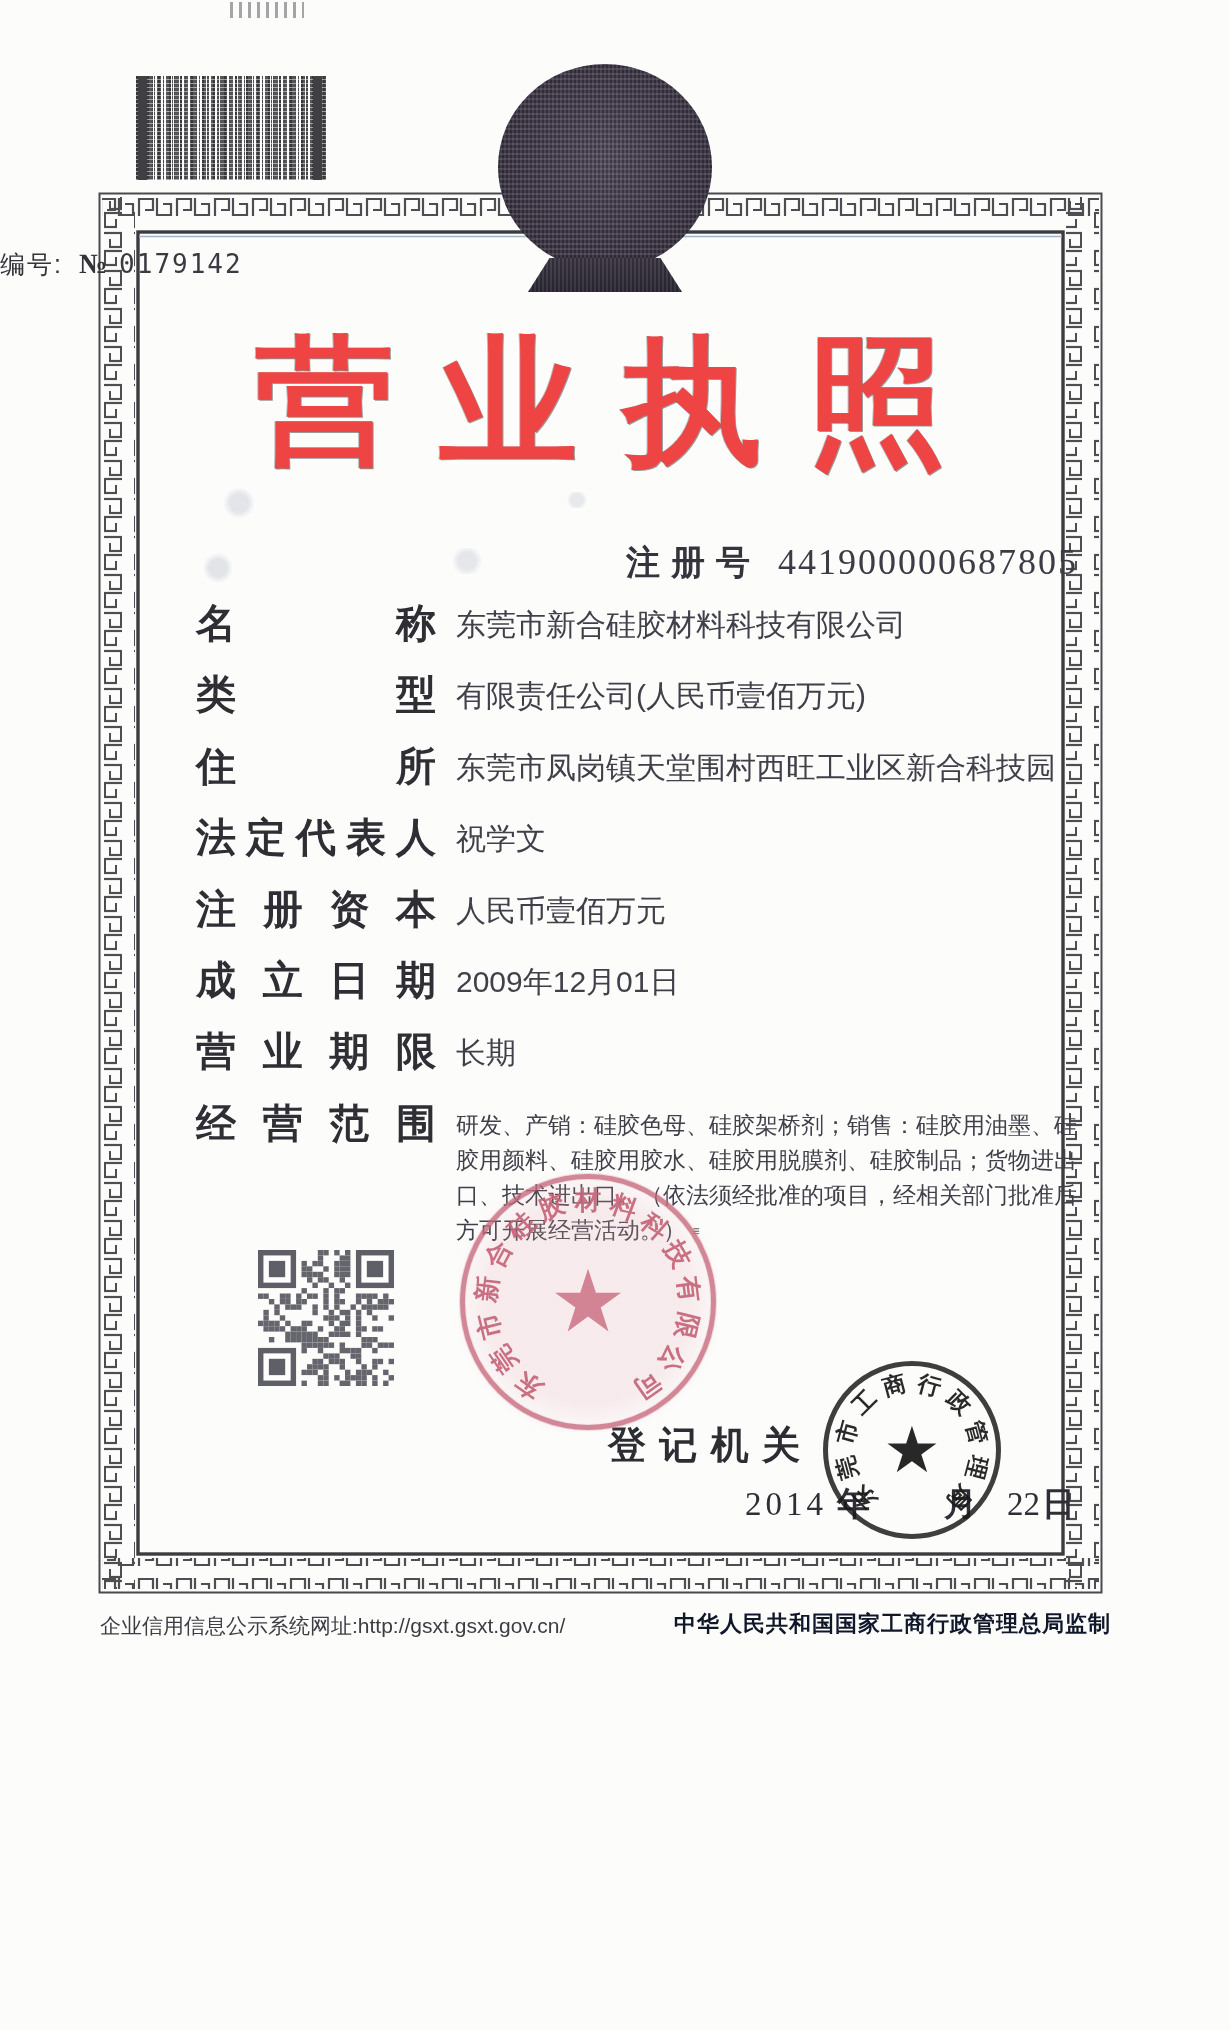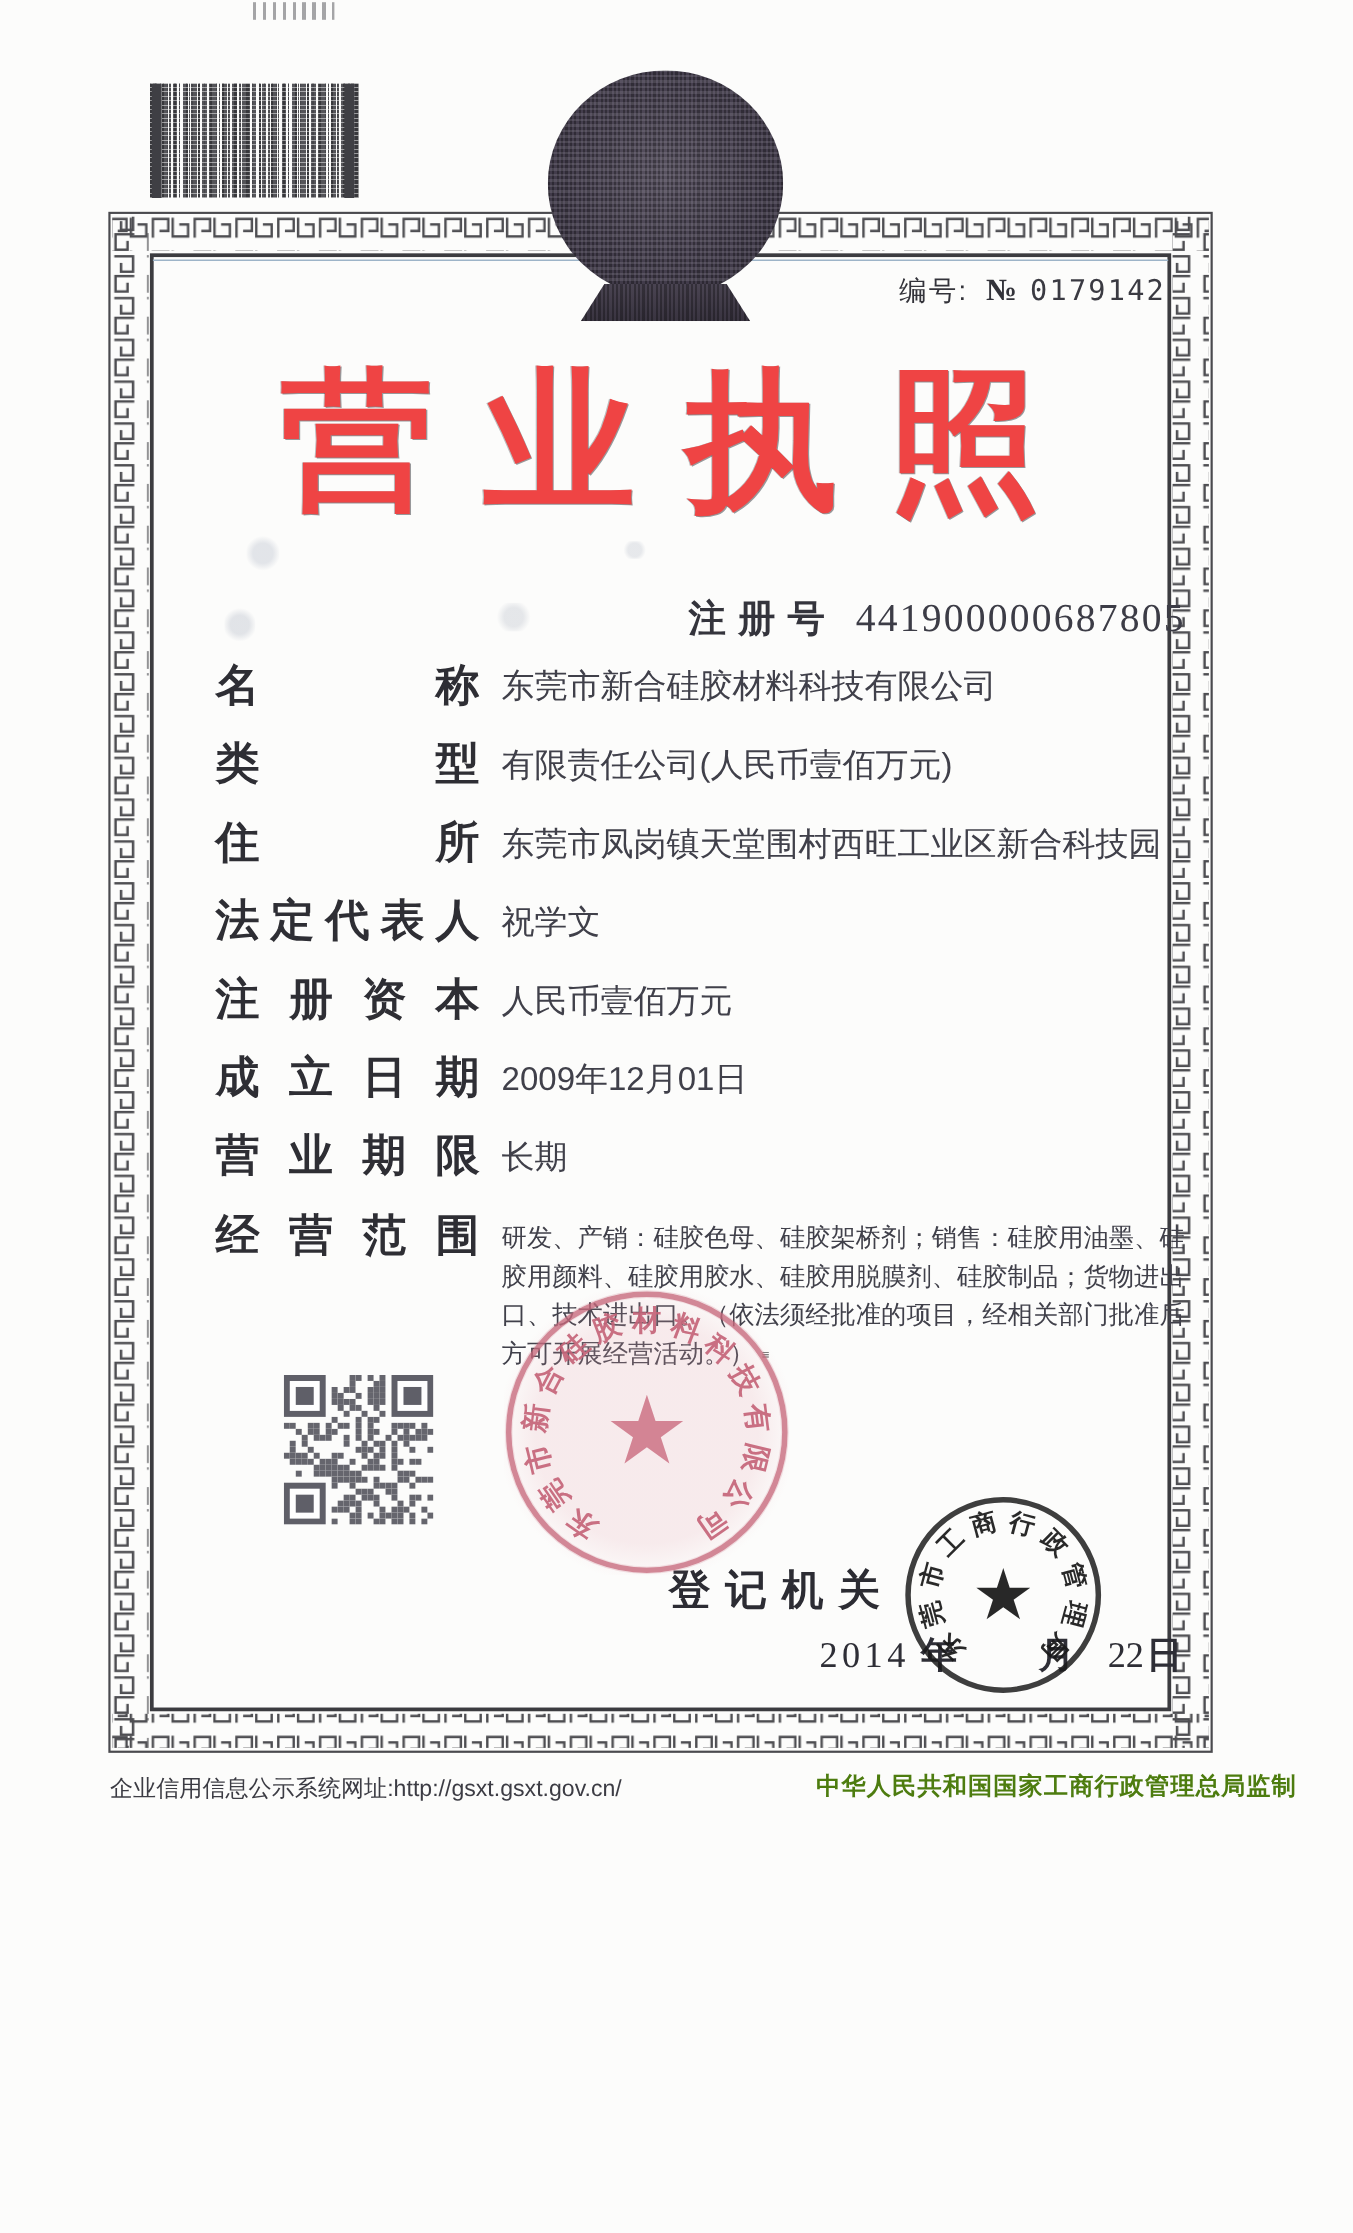--- a/index.html
+++ b/index.html
@@ -25,21 +25,21 @@
   .emblem .base{position:absolute;left:30px;top:194px;width:154px;height:34px;
     clip-path:polygon(14% 0,86% 0,100% 100%,0 100%);
     background:
       repeating-linear-gradient(90deg, rgba(0,0,0,.3) 0 2px, rgba(0,0,0,0) 2px 4px),
       linear-gradient(#4a4452,#393440);}
 
   
   .frame{position:absolute;left:98px;top:192px;z-index:1;}
 
   
-  .serial{position:absolute;left:0;top:248px;width:1060px;text-align:right;z-index:2;
+  .serial{position:absolute;left:0;top:248px;width:1060px;z-index:2;
           font-size:25px;color:#33333a;letter-spacing:2px;}
   .serial .no-symbol{font-family:"Liberation Serif", serif;font-weight:bold;font-size:28px;margin:0 10px 0 16px;}
   .serial .digits{font-family:"DejaVu Sans Mono", monospace;font-size:26px;color:#3a3a42;}
 
   
   .title{position:absolute;left:98px;top:322px;width:1005px;margin:0;z-index:2;
          text-align:center;font-size:138px;line-height:158px;font-weight:800;
          letter-spacing:46px;padding-left:46px;box-sizing:border-box;color:#ef4444;
          text-shadow:1px 1px 0 rgba(70,70,74,.55), -1px 0 0 rgba(70,70,74,.35);}
 
@@ -79,22 +79,22 @@
   .date-line .u3{margin-left:2px;font-weight:600;}
 
   
   .registry-stamp{position:absolute;left:822px;top:1360px;width:180px;height:180px;z-index:6;opacity:.93;}
   .registry-stamp .ring{position:absolute;inset:1px;border:5px solid rgba(26,26,26,.9);border-radius:50%;}
   .registry-stamp .star{position:absolute;left:0;right:0;top:58px;text-align:center;
     font-size:64px;line-height:64px;color:#191919;}
 
   
   .footer-left{position:absolute;left:100px;top:1612px;font-size:21px;color:#3c3c44;z-index:2;}
-  .footer-right{position:absolute;left:742px;top:1609px;font-size:22px;font-weight:600;
-                letter-spacing:1px;color:#4d7c0f;z-index:2;}
+  .footer-right{position:absolute;left:674px;top:1609px;font-size:22px;font-weight:600;
+                letter-spacing:1px;color:#0f172a;z-index:2;}
 
   
   .artifact{position:absolute;z-index:1;}
   .a1{left:230px;top:2px;width:74px;height:16px;opacity:.45;
       background:repeating-linear-gradient(90deg,#3a3a40 0 3px,transparent 3px 9px);}
   .a2{left:224px;top:486px;width:30px;height:34px;opacity:.16;
       background:radial-gradient(circle,#5a6a8a 0 40%,transparent 70%);}
   .a3{left:566px;top:492px;width:22px;height:16px;opacity:.12;
       background:radial-gradient(circle,#4a5a7a 0 45%,transparent 75%);}
   .a4{left:204px;top:552px;width:28px;height:32px;opacity:.15;

